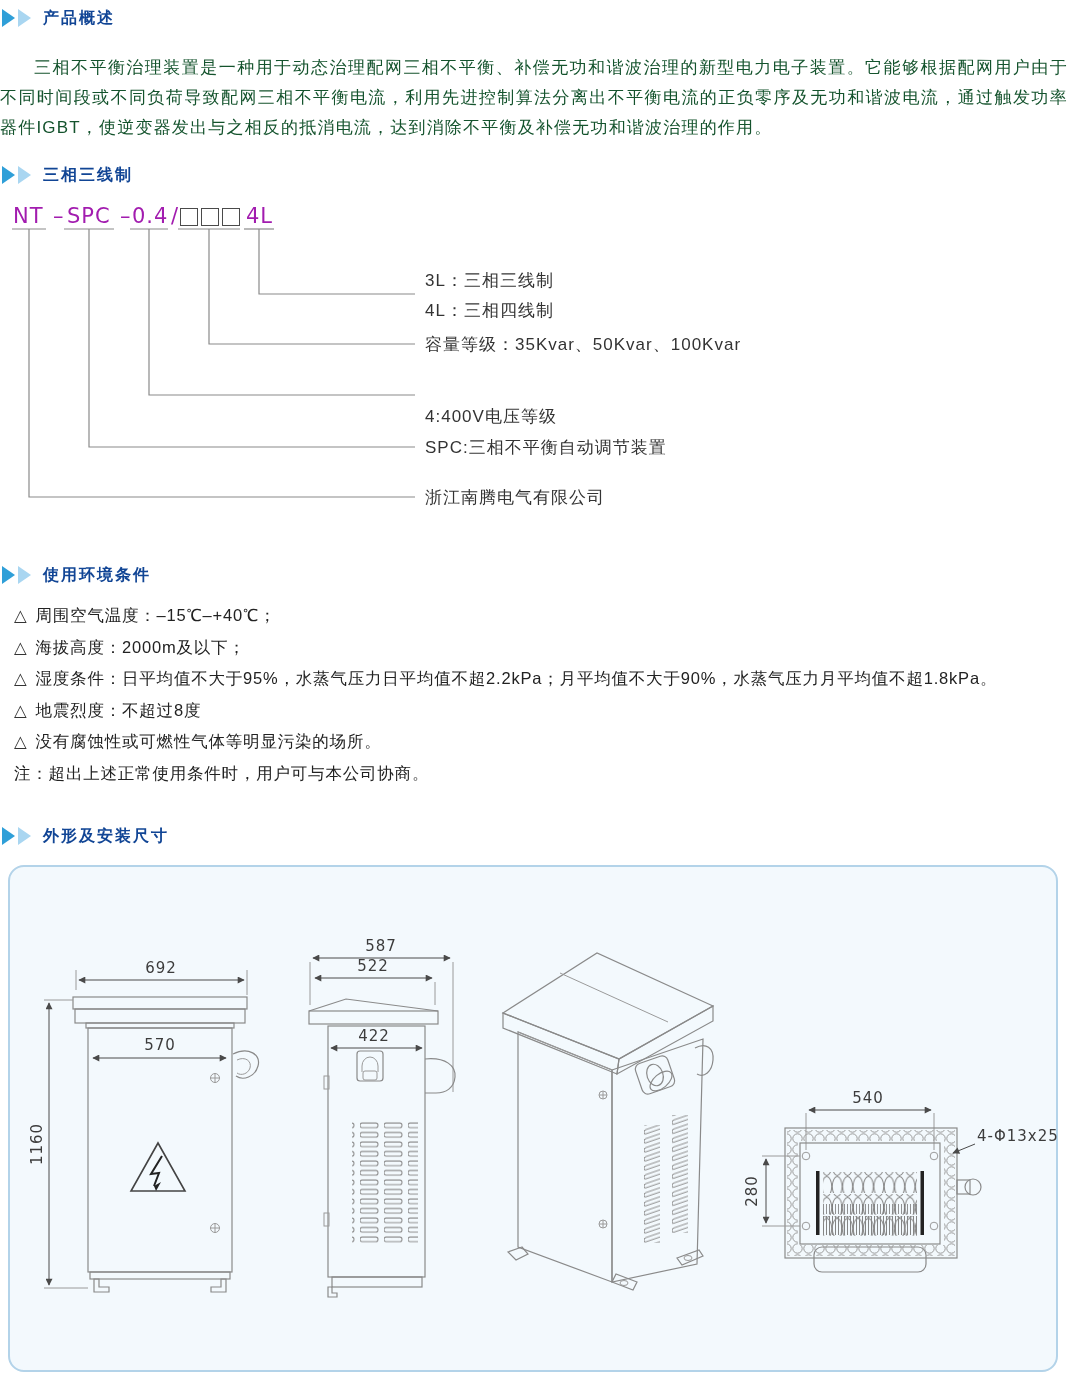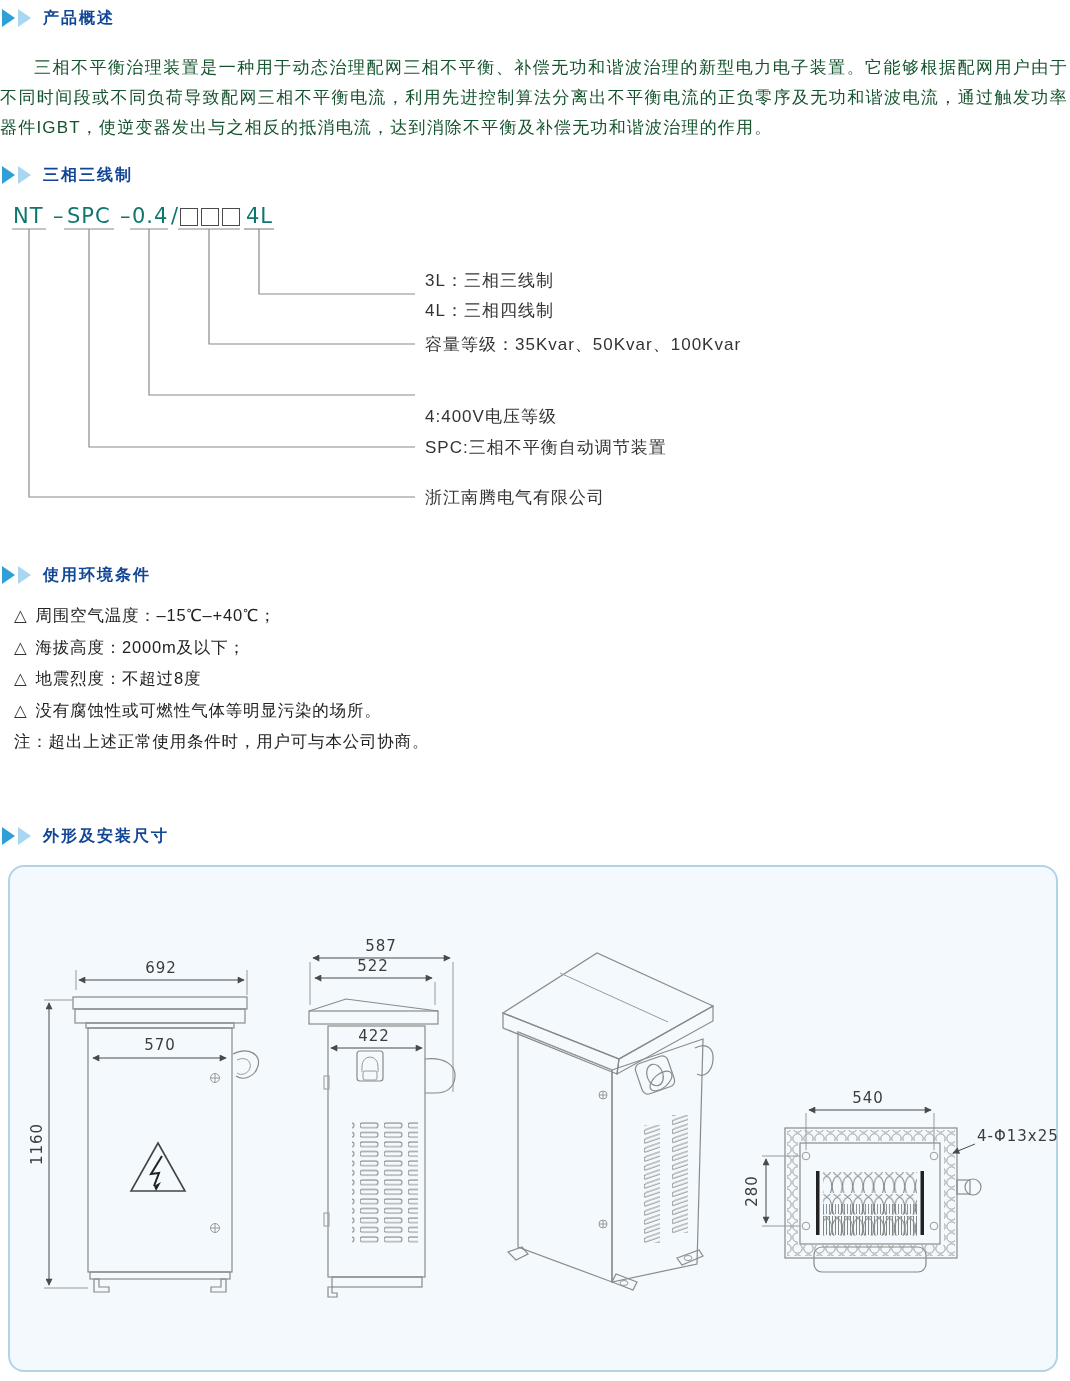--- a/index.html
+++ b/index.html
@@ -12,21 +12,21 @@
   .tri{width:0;height:0;border-top:9px solid transparent;border-bottom:9px solid transparent;display:inline-block;}
   .tri.t1{border-left:13px solid #2f9fd8;margin-right:3px;}
   .tri.t2{border-left:13px solid #a9d6f1;margin-right:12px;}
   .sec-title{font-size:16px;font-weight:bold;color:#114595;letter-spacing:2px;}
   
   .para{
     position:absolute;left:0;top:36px;width:1068px;font-size:17px;line-height:30px;
     letter-spacing:1.2px;text-align:justify;text-indent:2em;color:#14532d;
   }
   
-  .tok{position:absolute;top:204px;font-family:"DejaVu Sans",sans-serif;font-size:21px;color:#0f766e;letter-spacing:1px;}
+  .tok{position:absolute;top:204px;font-family:"DejaVu Sans",sans-serif;font-size:21px;color:#a21caf;letter-spacing:1px;}
   .mboxes{position:absolute;top:208px;left:180px;display:flex;gap:3px;}
   .mbox{width:16px;height:16px;border:1.6px solid #4a4a4a;display:inline-block;background:#fff;}
   .mlabel{position:absolute;left:425px;height:22px;line-height:22px;font-size:17px;color:#333;letter-spacing:1px;white-space:nowrap;}
   
   .env-list{position:absolute;left:2px;top:600px;width:1050px;margin-left:12px;}
   .env-row{height:31.5px;line-height:31.5px;font-size:16.5px;color:#222;letter-spacing:0.8px;white-space:nowrap;}
   .env-bullet{margin-right:8px;color:#333;}
   
   .panel{
     position:absolute;left:8px;top:865px;width:1050px;height:507px;
@@ -90,20 +90,21 @@
 <div class="mlabel" style="top:487px">浙江南腾电气有限公司</div>
 
 <div class="sec-header" style="top:560px">
   <span class="tri t1"></span>
   <span class="tri t2"></span>
   <span class="sec-title">使用环境条件</span>
 </div>
 <div class="env-list">
   <div class="env-row"><span class="env-bullet">△</span><span>周围空气温度：–15℃–+40℃；</span></div>
   <div class="env-row"><span class="env-bullet">△</span><span>海拔高度：2000m及以下；</span></div>
+  <div class="env-row"><span class="env-bullet">△</span><span>湿度条件：日平均值不大于95%，水蒸气压力日平均值不超2.2kPa；月平均值不大于90%，水蒸气压力月平均值不超1.8kPa。</span></div>
   <div class="env-row"><span class="env-bullet">△</span><span>地震烈度：不超过8度</span></div>
   <div class="env-row"><span class="env-bullet">△</span><span>没有腐蚀性或可燃性气体等明显污染的场所。</span></div>
   <div class="env-row">注：超出上述正常使用条件时，用户可与本公司协商。</div>
 </div>
 
 <div class="sec-header" style="top:821px">
   <span class="tri t1"></span>
   <span class="tri t2"></span>
   <span class="sec-title">外形及安装尺寸</span>
 </div>

